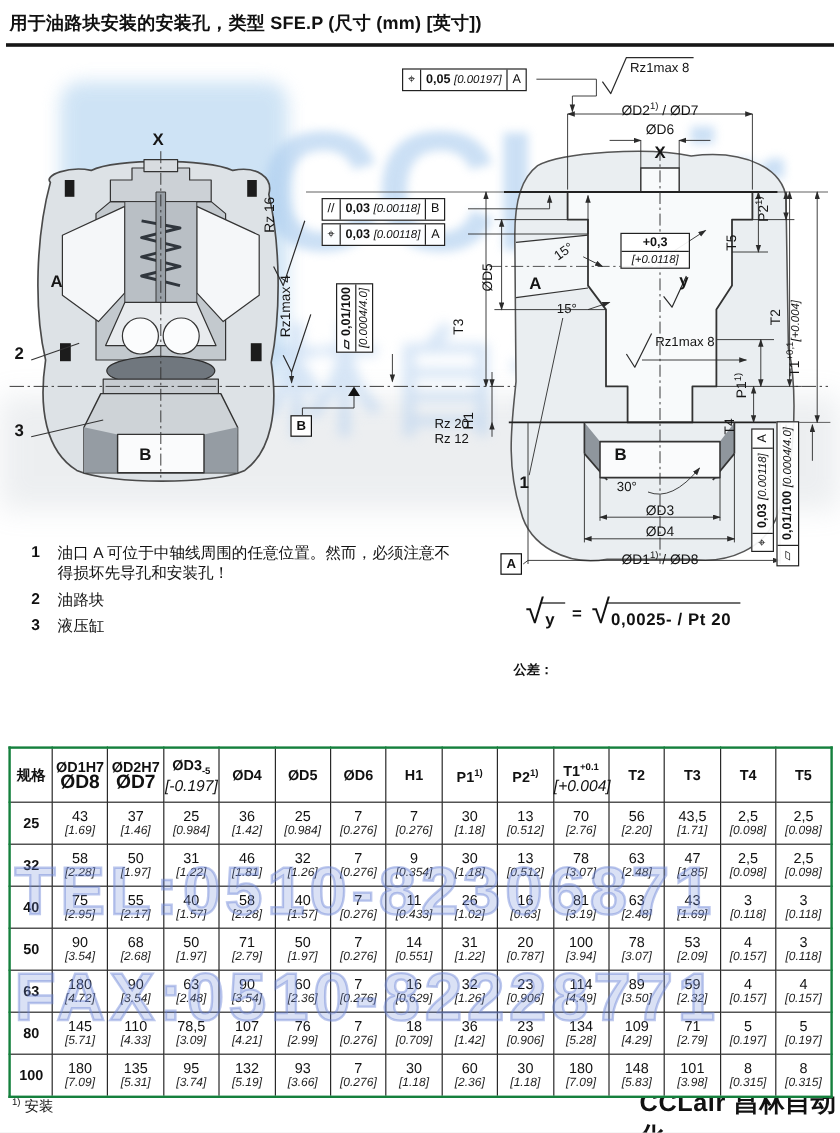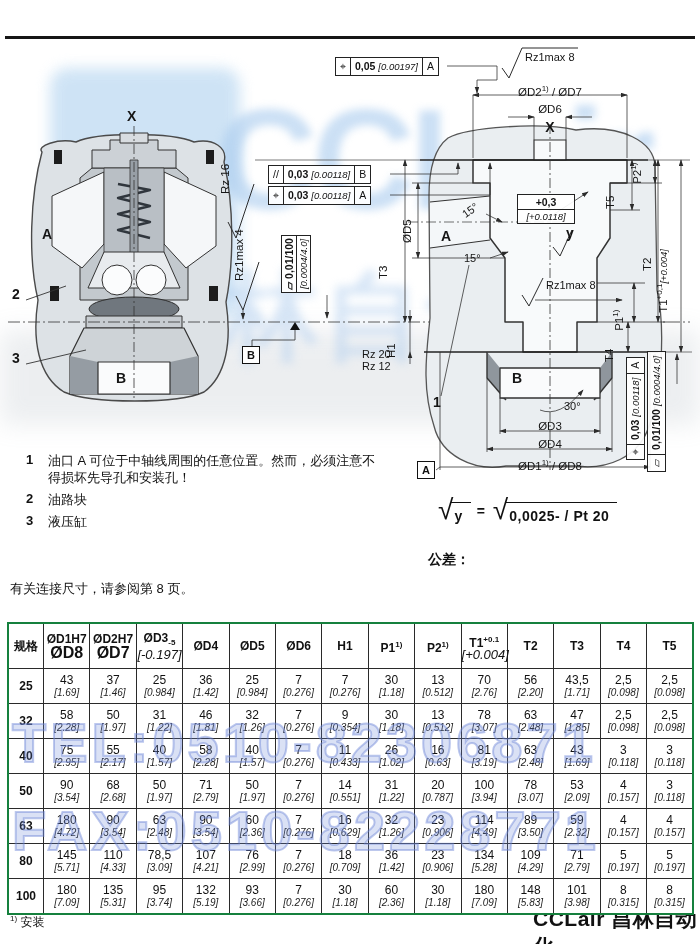--- a/index.html
+++ b/index.html
@@ -47,21 +47,21 @@
   .note-num{width:22px;font-weight:bold;flex:none;}
   .note-text{width:336px;line-height:17px;}
   .conn-note{position:absolute;left:10px;top:580px;font-size:13px;}
   
   .formula{position:absolute;left:438px;top:497px;display:flex;align-items:flex-start;
            font-size:14px;font-weight:bold;color:#111;}
   .rad{font-size:28px;font-weight:400;line-height:26px;margin-right:-3px;}
   .radbody{border-top:1.6px solid #111;padding:5px 8px 0 4px;margin-top:5px;letter-spacing:.5px;}
   .feq{margin:6px 8px 0 6px;}
   
-  .tols{position:absolute;left:428px;top:550px;font-size:14px;line-height:19px;}
+  .tols{position:absolute;left:428px;top:550px;font-size:11px;line-height:19px;}
   .tols .tt{font-weight:bold;margin-bottom:2px;}
   
   .tblwrap{position:absolute;left:7px;top:622px;width:687px;z-index:10;}
   table.dims{border-collapse:collapse;table-layout:fixed;width:687px;background:#fff;}
   table.dims th,table.dims td{border:1px solid #2a2a2a;text-align:center;vertical-align:middle;padding:1px 0;}
   table.dims{border:2px solid #15803d;}
   .hmain{font-size:12px;font-weight:bold;line-height:13px;}
   .hsub{font-size:13px;font-style:italic;font-weight:normal;line-height:10px;}
   .hline2{font-size:16px;font-weight:bold;line-height:13px;}
   th.szh{font-size:12px;font-weight:bold;}
@@ -73,20 +73,21 @@
   
   .footnote{position:absolute;left:10px;top:914px;font-size:12px;}
   .footnote .sup{font-size:8px;}
   .brand{position:absolute;left:533px;top:905px;font-size:21px;font-weight:bold;letter-spacing:.5px;}
 </style>
 </head>
 <body>
 
 <div class="page">
 
+  <div class="title">用于油路块安装的安装孔，类型 SFE.P (尺寸 (mm) [英寸])</div>
   <div class="title-rule"></div>
 
   <div class="wm wm-patch"></div>
   <div class="wm wm-gray"></div>
   <div class="wm wm-latin">CCLair</div>
   <div class="wm wm-cn">昌林自动化</div>
 
   <div class="figure">
     <svg width="700" height="944" viewBox="0 0 700 944">
       <defs>
@@ -289,21 +290,21 @@
     </div>
     <div class="lbl rot" style="left:616px;top:349px">T4</div>
     <div class="lbl rot" style="left:398px;top:345px">H1</div>
 
     <div class="dbox" style="left:242px;top:346px">B</div>
     <div class="lbl two" style="left:362px;top:349px">
       <div>Rz 20</div>
         <div>Rz 12</div>
     </div>
     <div class="lbl b" style="left:512px;top:372px">B</div>
-    <div class="lbl s" style="left:564px;top:400px">30°</div>
+    <div class="lbl s" style="left:514px;top:400px">30°</div>
     <div class="lbl b" style="left:433px;top:396px">1</div>
     <div class="lbl cx" style="left:550px;top:420px">ØD3</div>
     <div class="lbl cx" style="left:550px;top:438px">ØD4</div>
     <div class="lbl cx" style="left:550px;top:456px">
       <span>ØD1</span><span class="sup">1)</span><span> / ØD8</span>
     </div>
     <div class="dbox" style="left:417px;top:461px">A</div>
 
     <div class="fcf rot" style="left:645px;top:441px">
       <span>⌖</span>
@@ -329,21 +330,20 @@
     </div>
     <div class="note-row">
       <div class="note-num">2</div>
       <div class="note-text">油路块</div>
     </div>
     <div class="note-row">
       <div class="note-num">3</div>
       <div class="note-text">液压缸</div>
     </div>
   </div>
-  <div class="conn-note">有关连接尺寸，请参阅第 8 页。</div>
 
   <div class="formula">
     <span class="rad">√</span>
     <span class="radbody">y</span>
     <span class="feq">=</span>
     <span class="rad">√</span>
     <span class="radbody">0,0025- / Pt 20</span>
   </div>
 
   <div class="tols">

